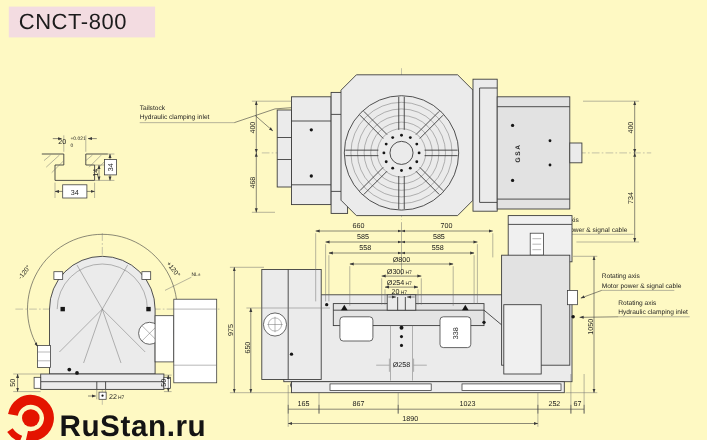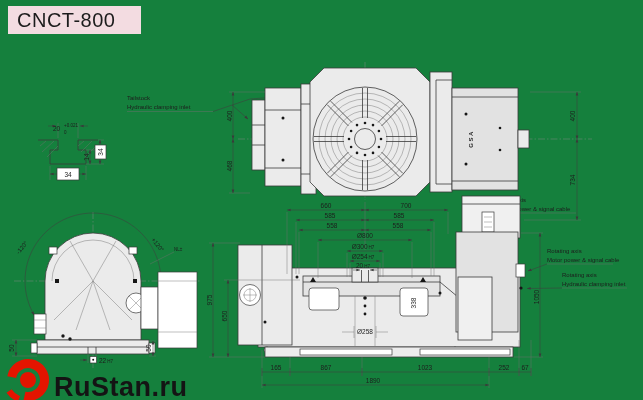--- a/index.html
+++ b/index.html
@@ -1,16 +1,16 @@
 <!DOCTYPE html>
 <html><head>
 <meta charset="utf-8">
 <style>
   html,body{margin:0;padding:0;background:#fff;}
-  #stage{position:relative;width:643px;height:400px;background:#15803d;overflow:hidden;
+  #stage{position:relative;width:643px;height:400px;background:#fef9c3;overflow:hidden;
          font-family:"Liberation Sans",sans-serif;}
   #title{position:absolute;left:8px;top:6px;width:133px;height:28px;background:#f3dce1;
          color:#1c1c1c;font-size:20px;letter-spacing:.5px;display:flex;align-items:center;
          padding-left:9px;box-sizing:border-box;}
   svg{position:absolute;left:0;top:0;}
   .s{stroke:#3a3a3a;stroke-width:.8;fill:none;}
   .sthin{stroke:#6f6f6f;stroke-width:.45;fill:none;}
   .cl{stroke:#8a8a8a;stroke-width:.45;fill:none;stroke-dasharray:7 2 1.5 2;}
   .dimline{stroke:#3f3f3f;stroke-width:.55;fill:none;}
   .fb{fill:#ebebeb;stroke:#3a3a3a;stroke-width:.8;}

